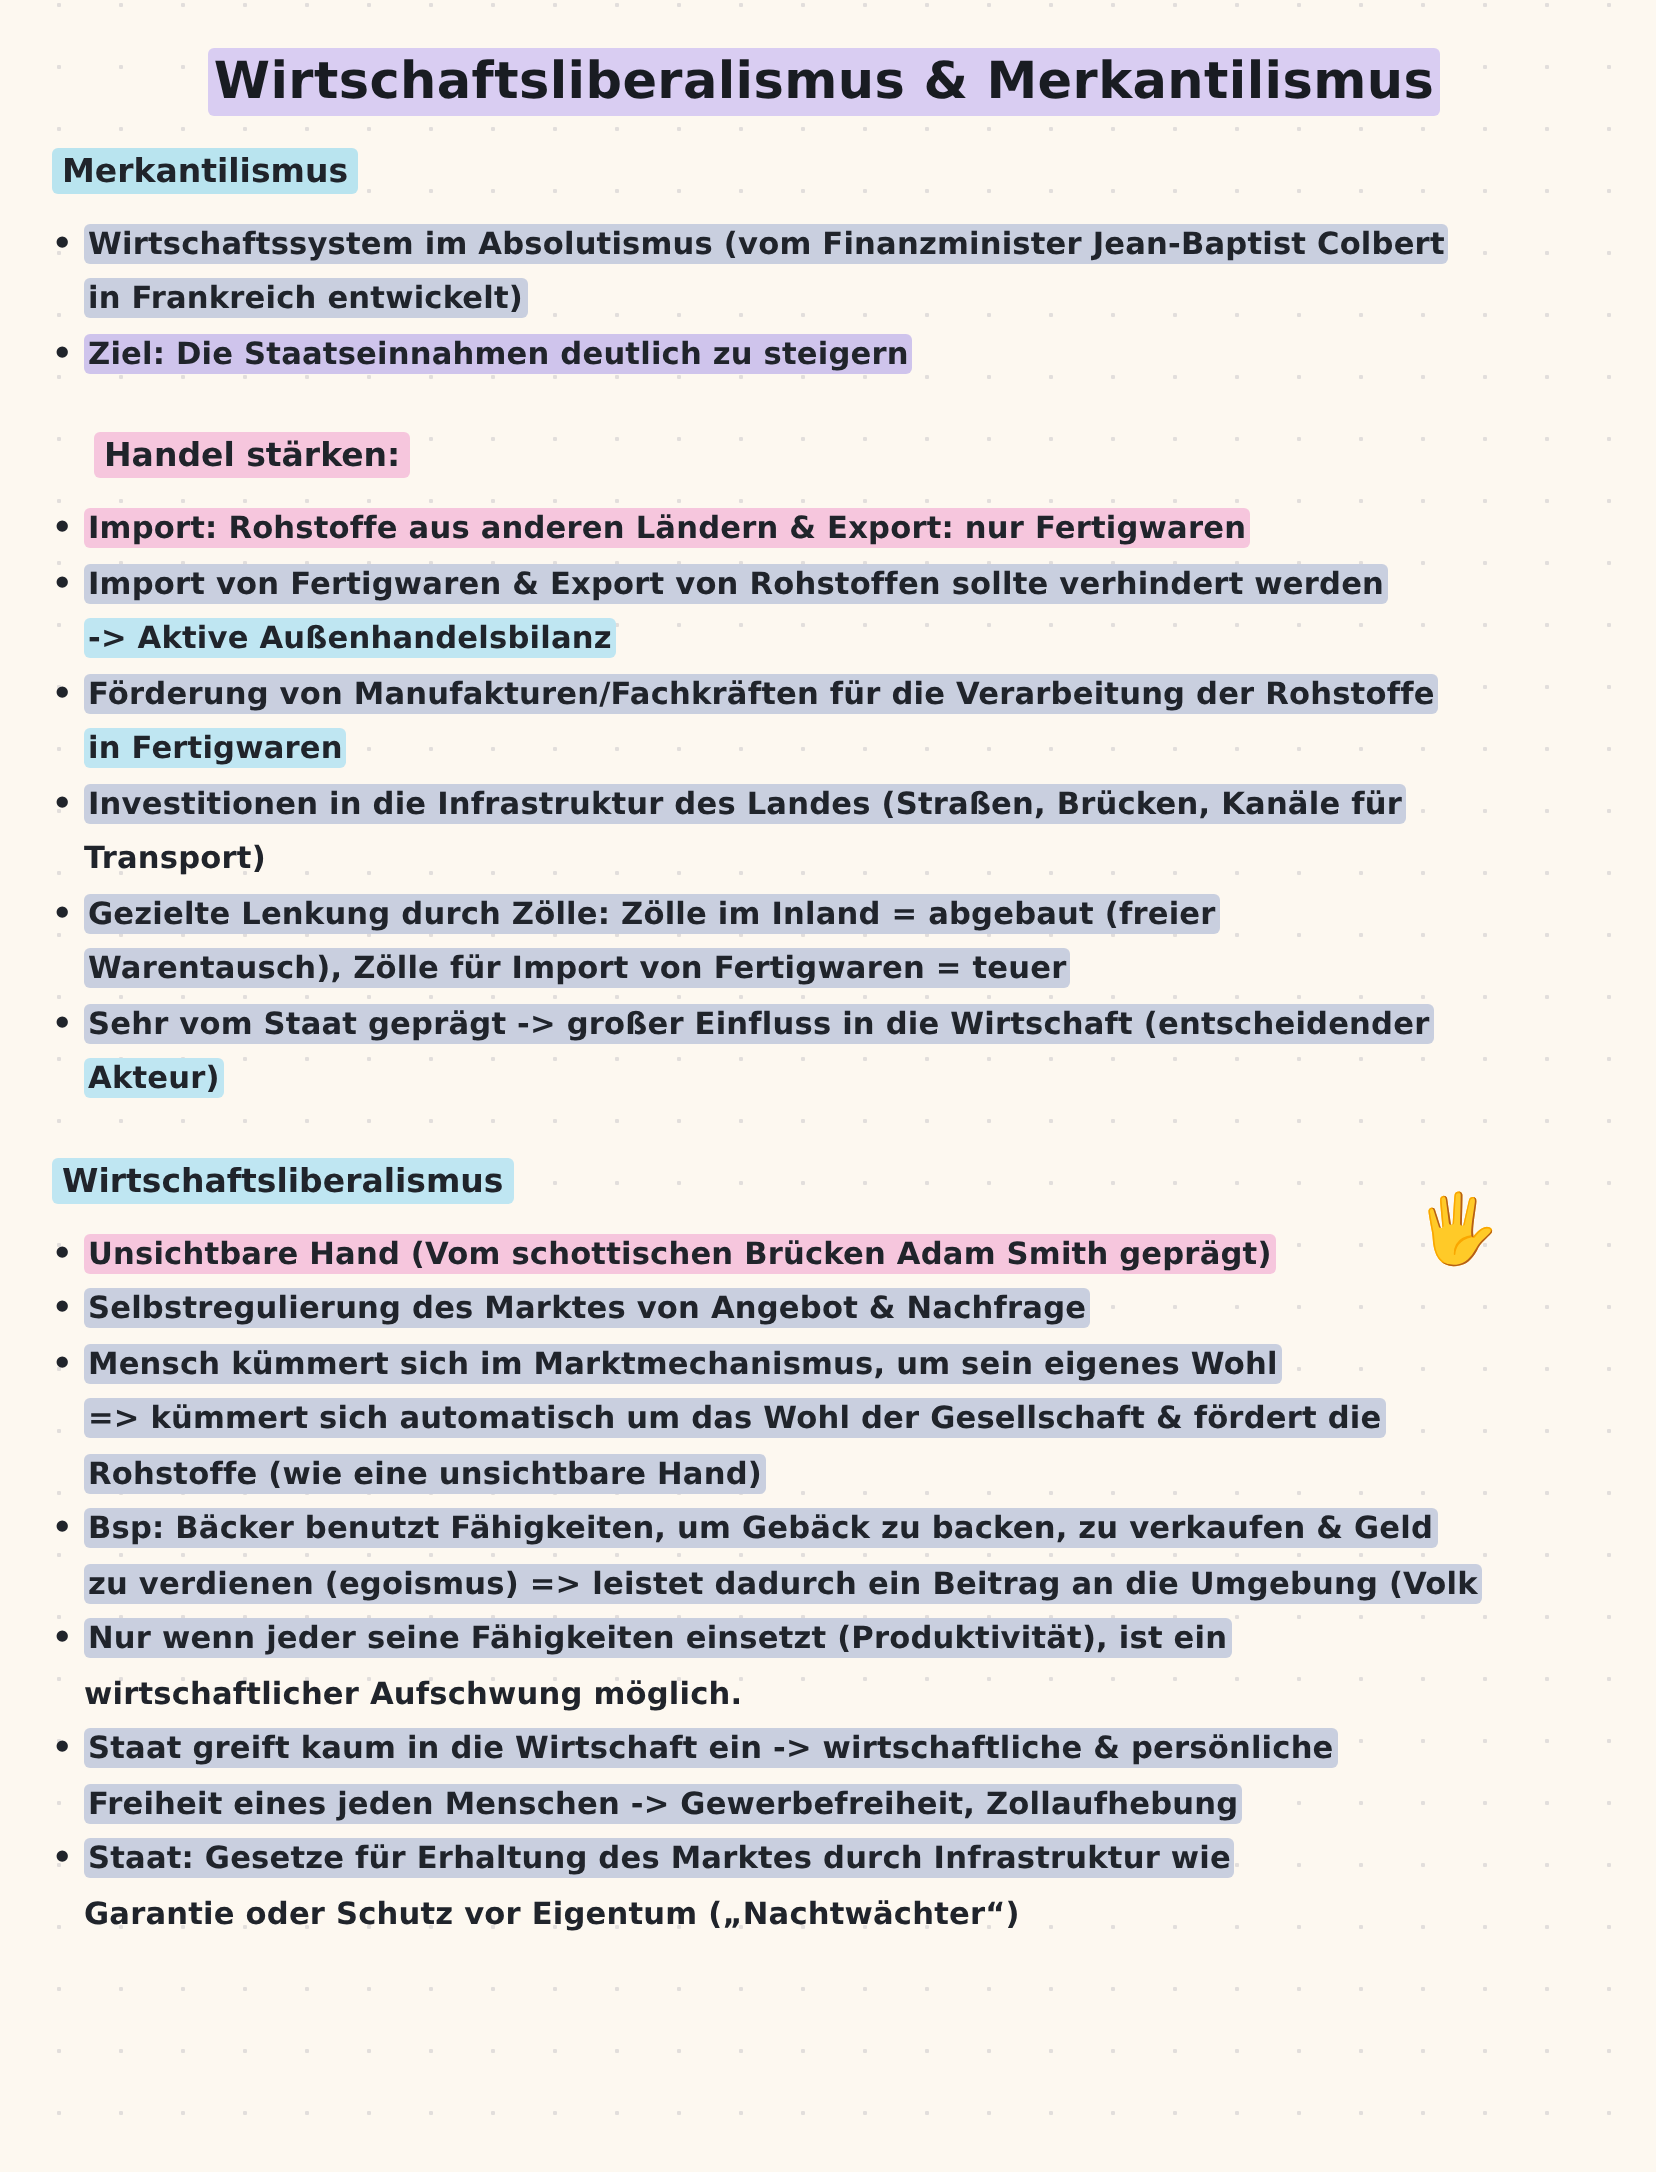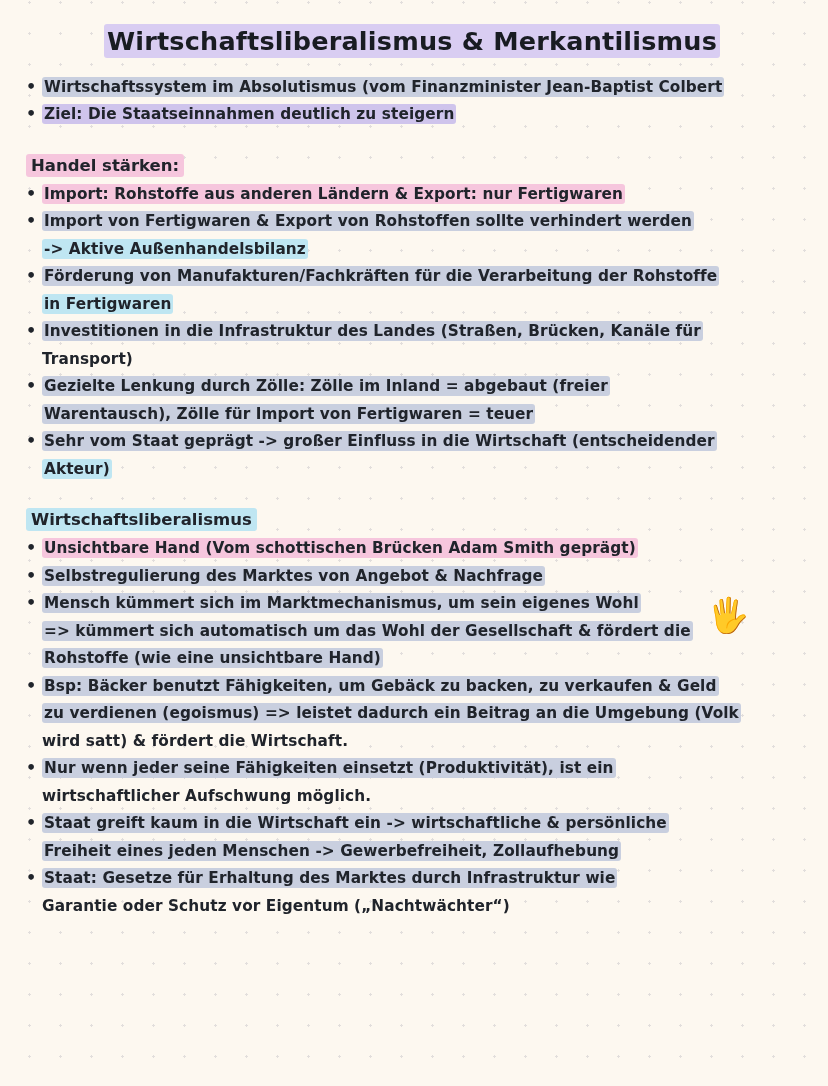--- a/index.html
+++ b/index.html
@@ -50,26 +50,26 @@
   .section-head {
     font-size: 16.5px;
     font-weight: 700;
     margin: 0 0 8px 4px;
   }
   .section-head span.hl {
     border-radius: 3px;
     padding: 2px 5px;
   }
   .hl-blue { background: #b9e4ef; }
-  .hl-pink { background: #f6c6dd; }
+  .hl-pink { background: #f6c6dd; margin-left: 21px; }
   .hl-blue2 { background: #bfe6f2; }
 
   ul.list {
     list-style: none;
-    margin: 0 0 0 0;
+    margin: 16px 0 0 0;
     padding: 0;
   }
   ul.list li {
     position: relative;
     padding-left: 20px;
     margin-bottom: 5px;
     font-size: 15.3px;
     line-height: 1.47;
     font-weight: 600;
     letter-spacing: 0.1px;
@@ -104,23 +104,29 @@
 
 <div class="paper-dots"></div>
 
 <div class="page">
 
   <h1 class="title">
     <span class="hl">Wirtschaftsliberalismus &amp; Merkantilismus</span>
   </h1>
 
   <div class="block">
+    <div class="section-head">
+      <span class="hl hl-blue">Merkantilismus</span>
+    </div>
     <ul class="list">
       <li>
         <span class="seg g">Wirtschaftssystem im Absolutismus (vom Finanzminister Jean-Baptist Colbert</span>
+      </li>
+      <li class="nobullet">
+        <span class="seg g">in Frankreich entwickelt)</span>
       </li>
       <li>
         <span class="seg v">Ziel: Die Staatseinnahmen deutlich zu steigern</span>
       </li>
     </ul>
   </div>
 
   <div class="gap-lg"></div>
 
   <div class="block">
@@ -185,23 +191,20 @@
       </li>
       <li class="nobullet">
         <span class="seg g">Rohstoffe (wie eine unsichtbare Hand)</span>
       </li>
       <li>
         <span class="seg g">Bsp: Bäcker benutzt Fähigkeiten, um Gebäck zu backen, zu verkaufen &amp; Geld</span>
       </li>
       <li class="nobullet">
         <span class="seg g">zu verdienen (egoismus) =&gt; leistet dadurch ein Beitrag an die Umgebung (Volk</span>
       </li>
-      <li class="nobullet">
-        <span>wird satt) &amp; fördert die Wirtschaft.</span>
-      </li>
       <li>
         <span class="seg g">Nur wenn jeder seine Fähigkeiten einsetzt (Produktivität), ist ein</span>
       </li>
       <li class="nobullet">
         <span>wirtschaftlicher Aufschwung möglich.</span>
       </li>
       <li>
         <span class="seg g">Staat greift kaum in die Wirtschaft ein -&gt; wirtschaftliche &amp; persönliche</span>
       </li>
       <li class="nobullet">

